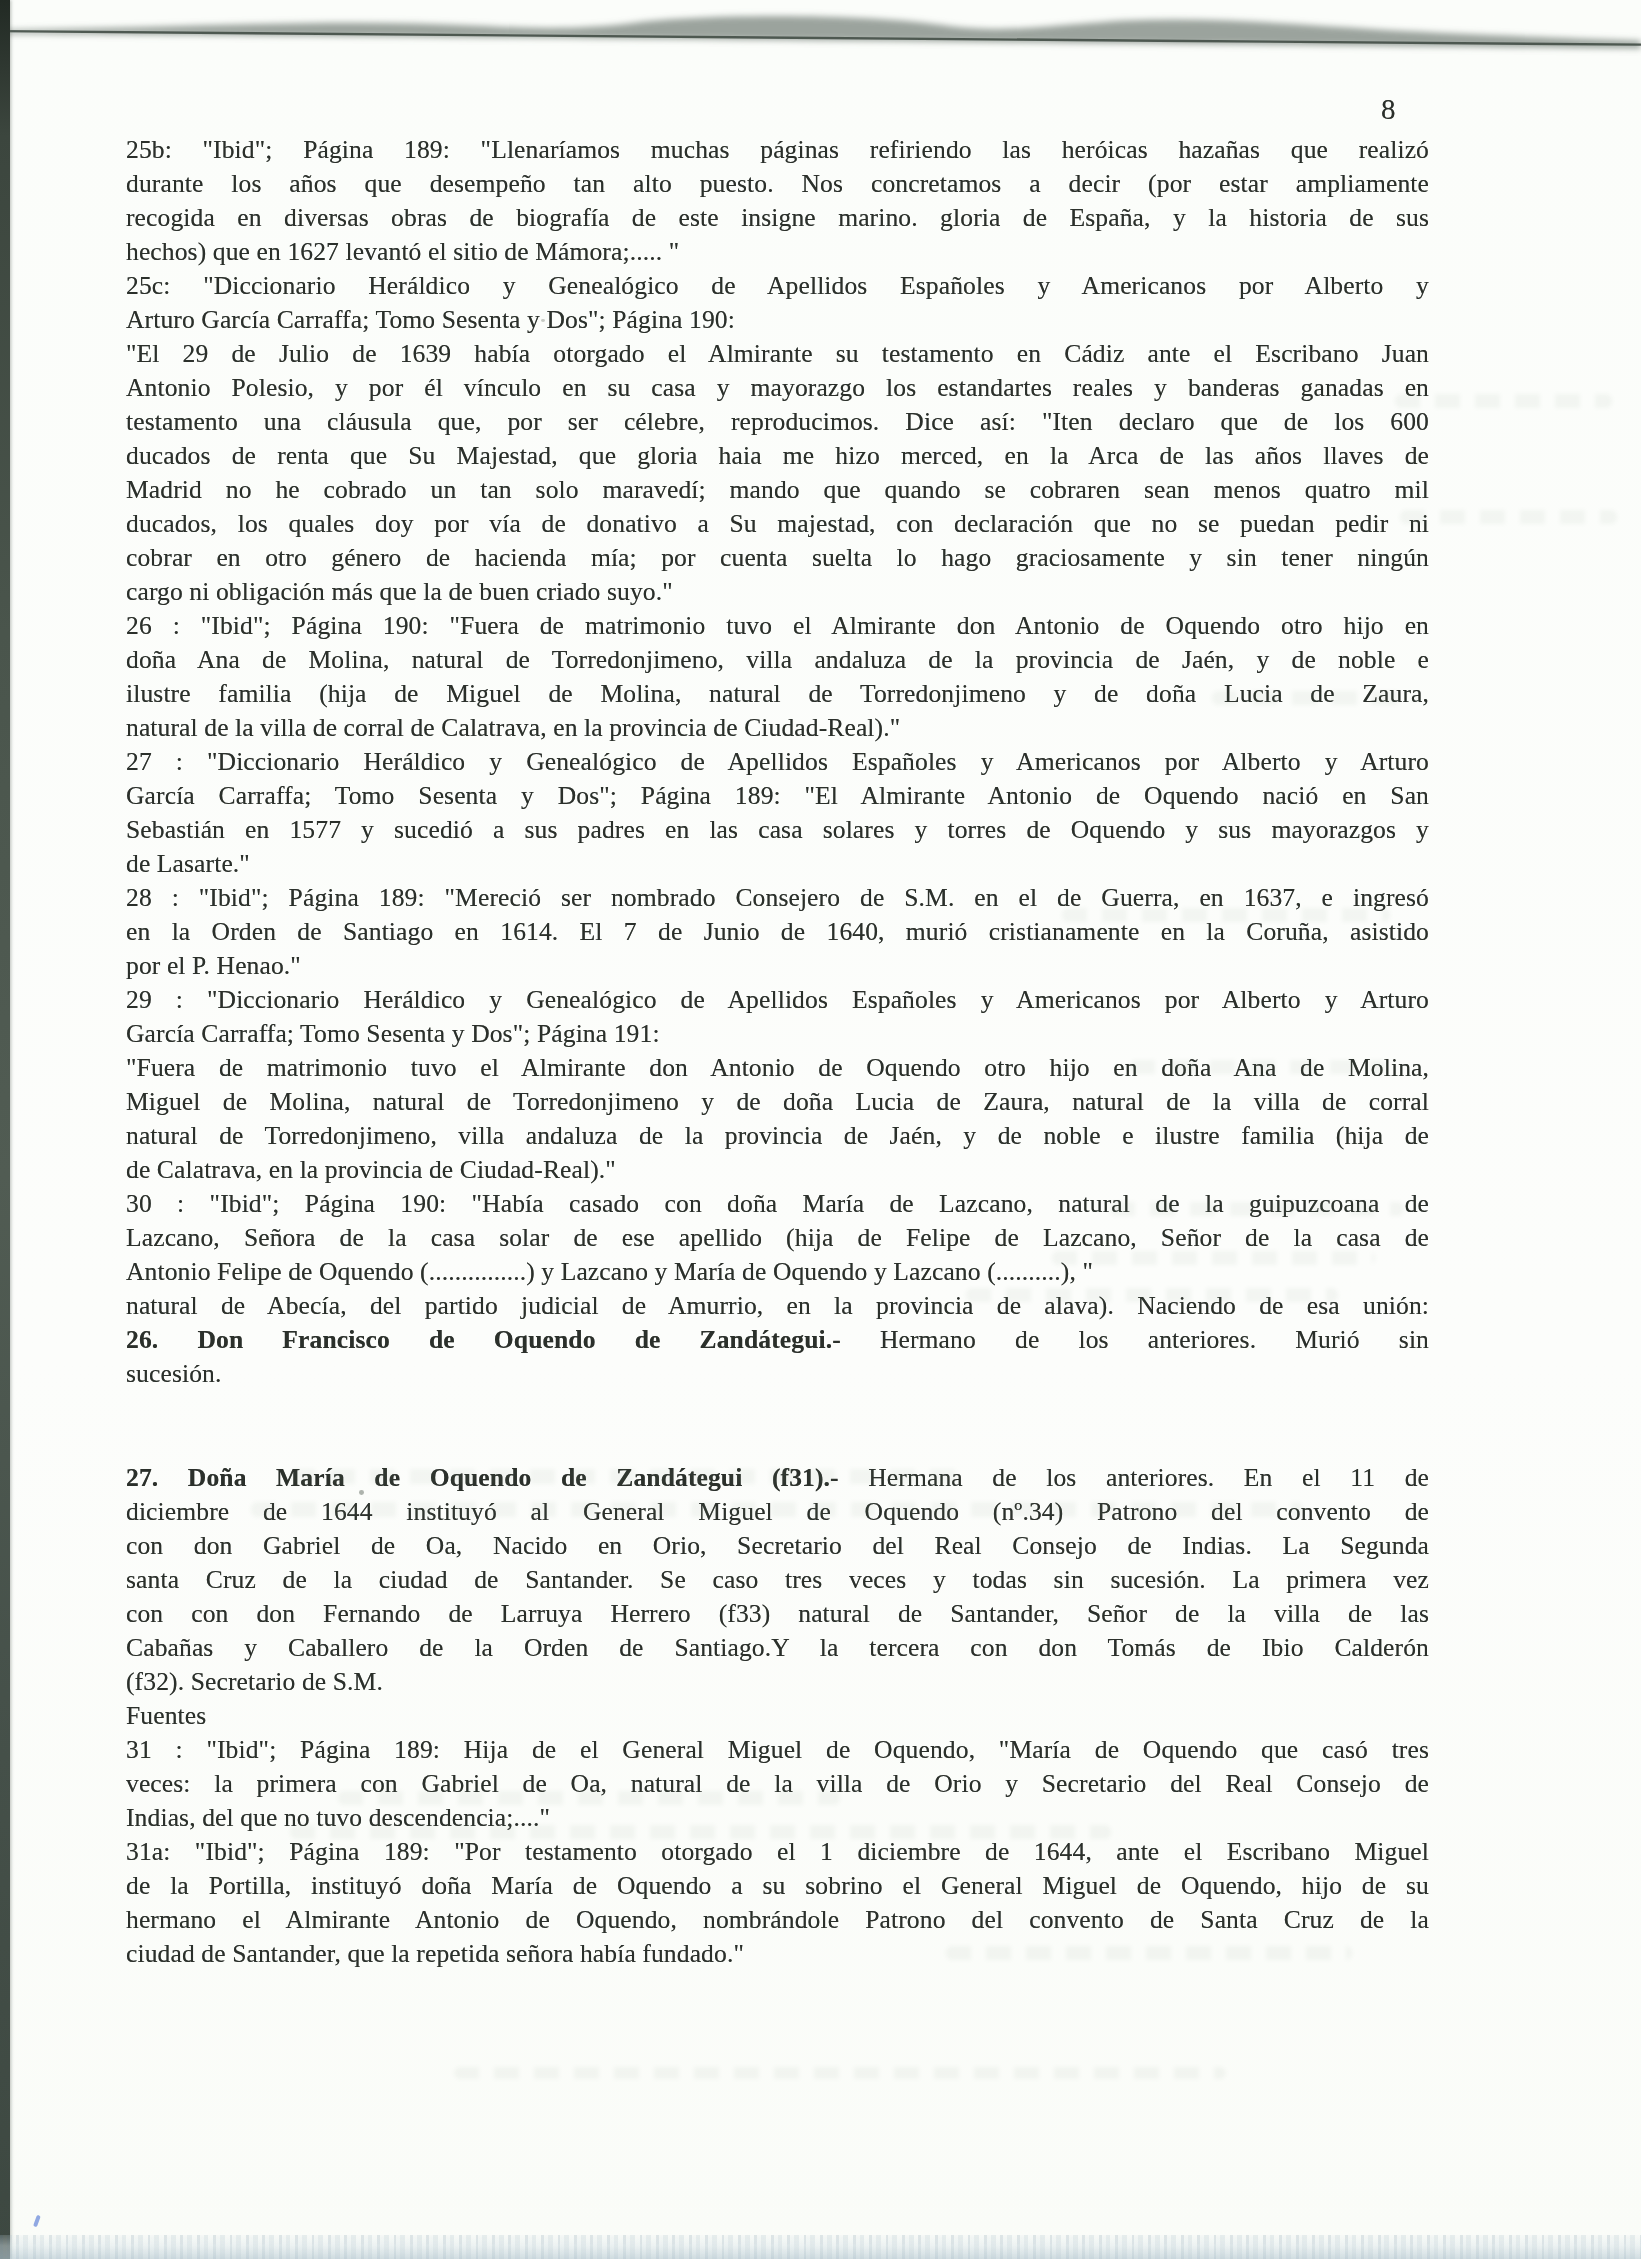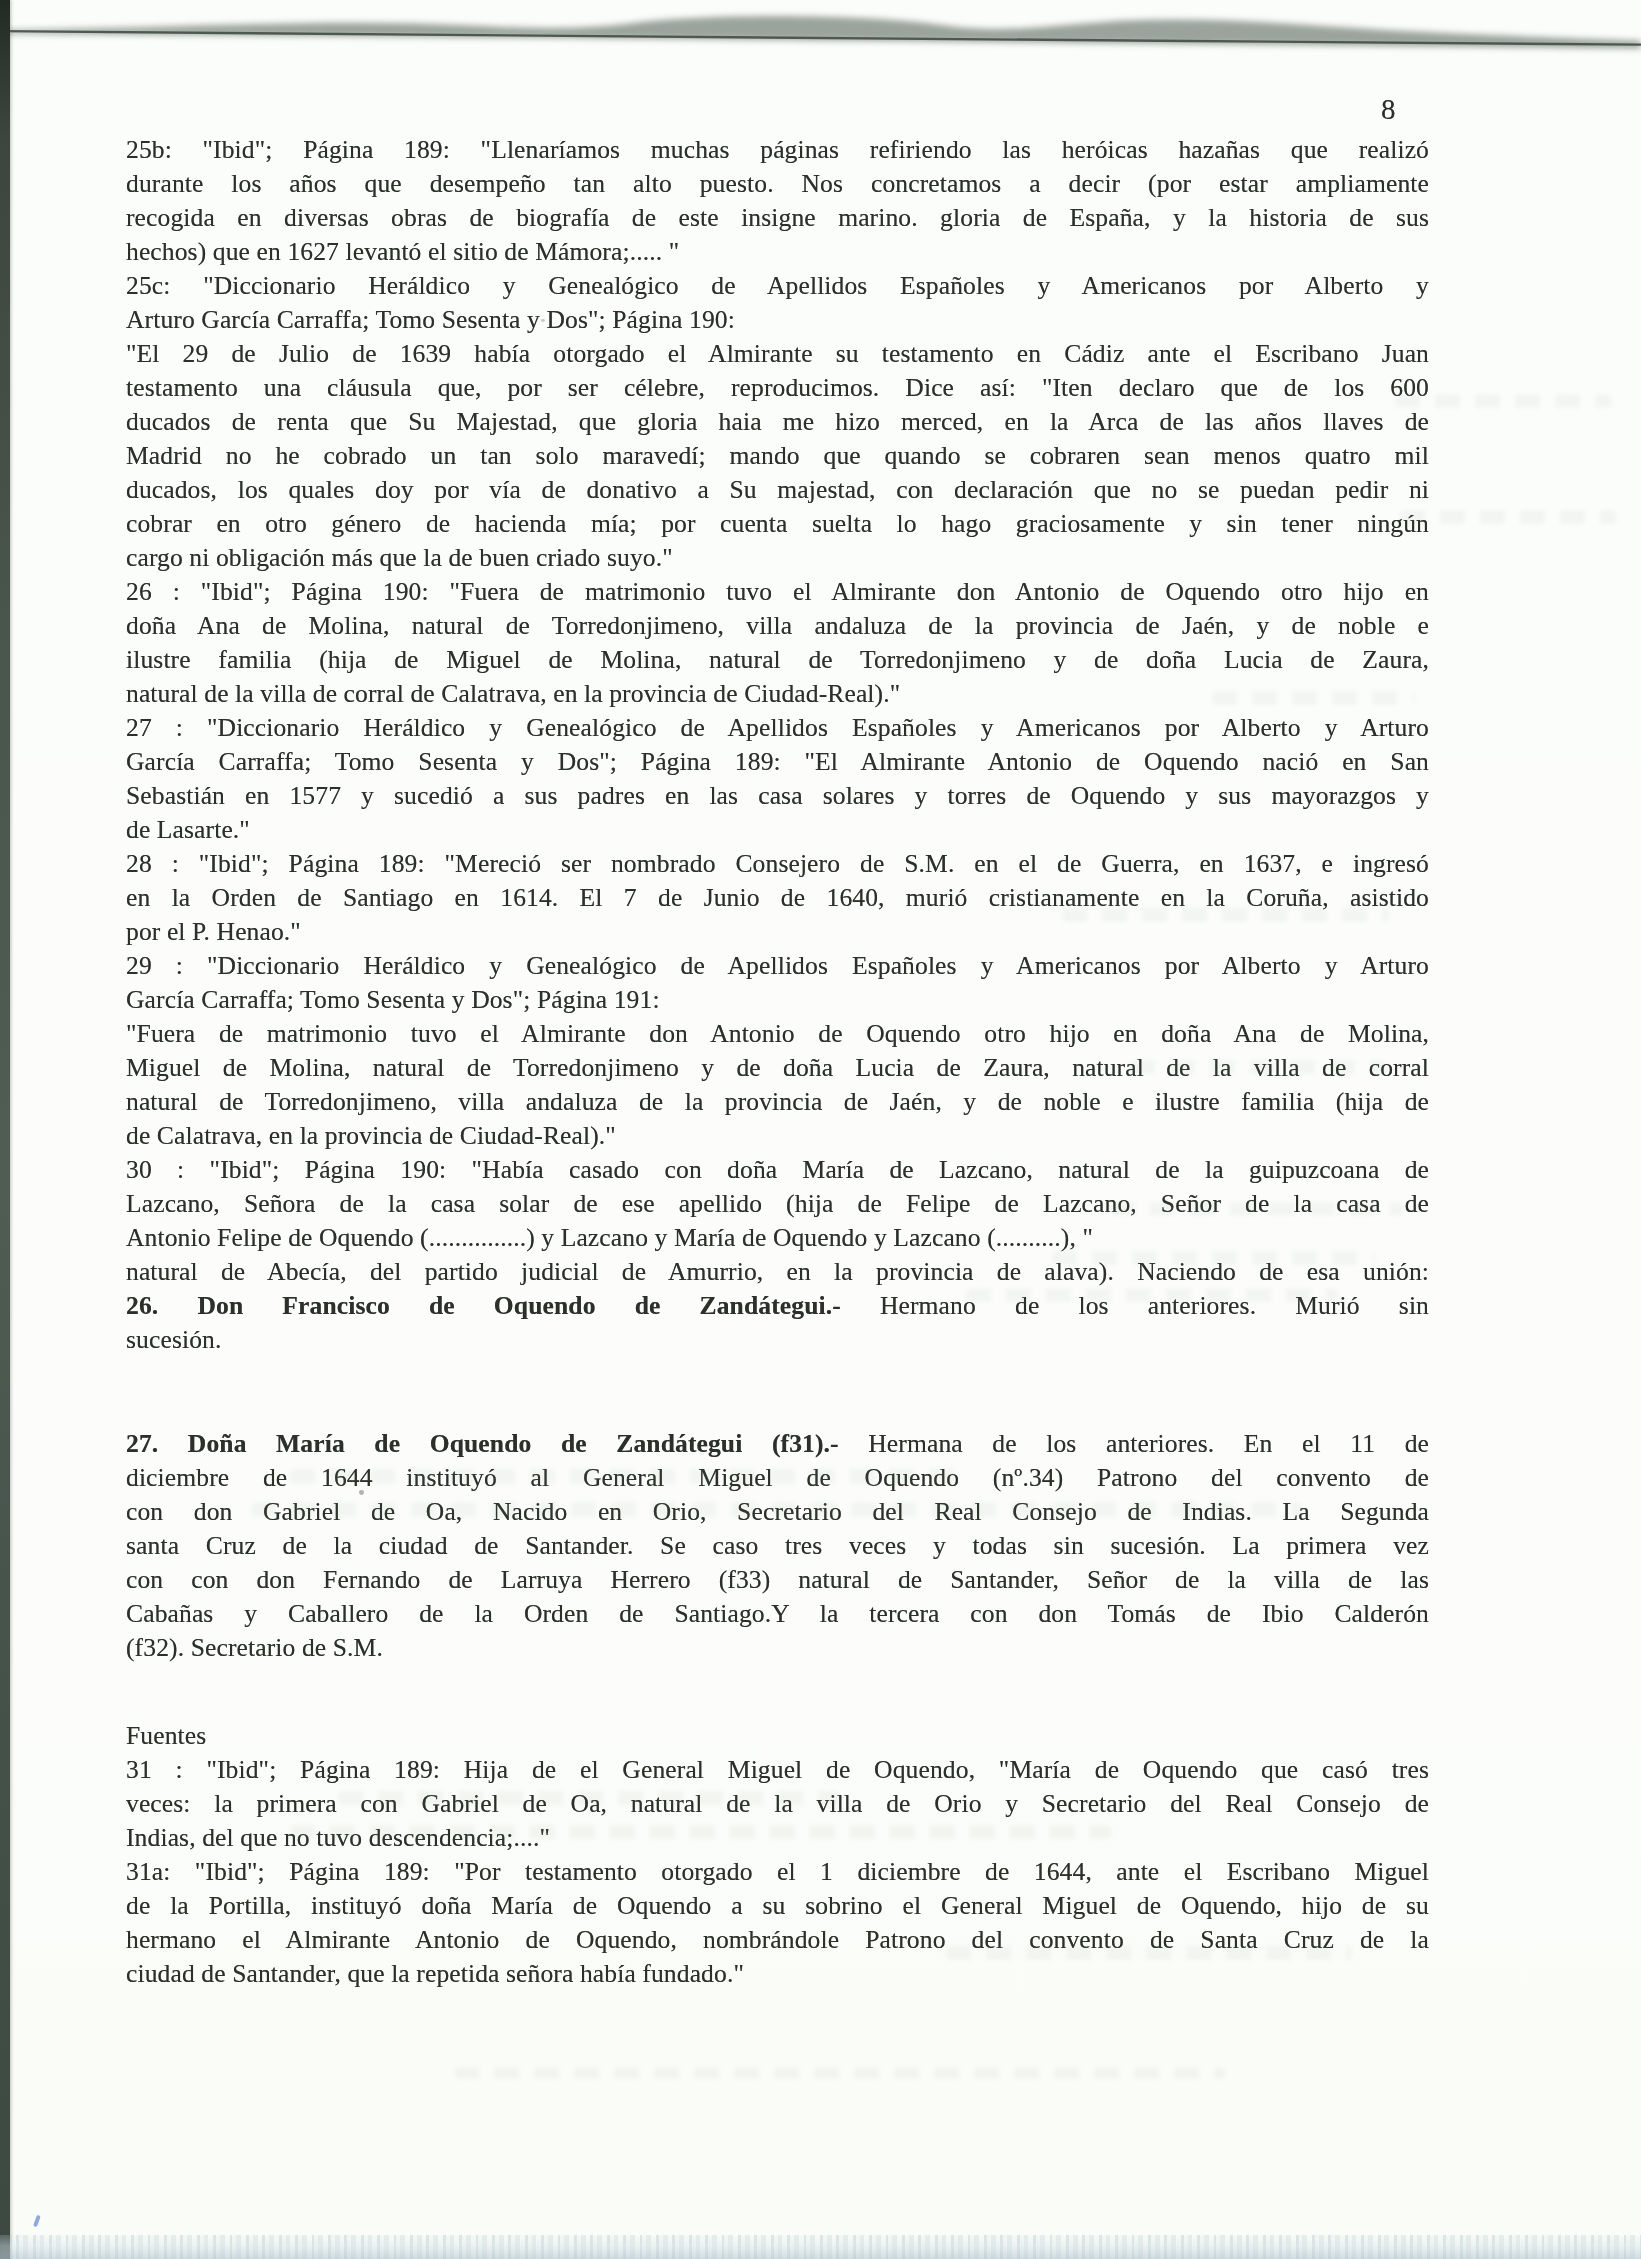--- a/index.html
+++ b/index.html
@@ -74,20 +74,21 @@
 
   <div class="doc">
       <div class="block" style="margin-top: 0px;">
         <div class="line just"><span>25b: "Ibid"; Página 189: "Llenaríamos muchas páginas refiriendo las heróicas hazañas que realizó</span></div>
         <div class="line just"><span>durante los años que desempeño tan alto puesto. Nos concretamos a decir (por estar ampliamente</span></div>
         <div class="line just"><span>recogida en diversas obras de biografía de este insigne marino. gloria de España, y la historia de sus</span></div>
         <div class="line"><span>hechos) que en 1627 levantó el sitio de Mámora;..... "</span></div>
         <div class="line just"><span>25c: "Diccionario Heráldico y Genealógico de Apellidos Españoles y Americanos por Alberto y</span></div>
         <div class="line"><span>Arturo García Carraffa; Tomo Sesenta y Dos"; Página 190:</span></div>
         <div class="line just"><span>"El 29 de Julio de 1639 había otorgado el Almirante su testamento en Cádiz ante el Escribano Juan</span></div>
+        <div class="line just"><span>Antonio Polesio, y por él vínculo en su casa y mayorazgo los estandartes reales y banderas ganadas en</span></div>
         <div class="line just"><span>testamento una cláusula que, por ser célebre, reproducimos. Dice así: "Iten declaro que de los 600</span></div>
         <div class="line just"><span>ducados de renta que Su Majestad, que gloria haia me hizo merced, en la Arca de las años llaves de</span></div>
         <div class="line just"><span>Madrid no he cobrado un tan solo maravedí; mando que quando se cobraren sean menos quatro mil</span></div>
         <div class="line just"><span>ducados, los quales doy por vía de donativo a Su majestad, con declaración que no se puedan pedir ni</span></div>
         <div class="line just"><span>cobrar en otro género de hacienda mía; por cuenta suelta lo hago graciosamente y sin tener ningún</span></div>
         <div class="line"><span>cargo ni obligación más que la de buen criado suyo."</span></div>
         <div class="line just"><span>26 : "Ibid"; Página 190: "Fuera de matrimonio tuvo el Almirante don Antonio de Oquendo otro hijo en</span></div>
         <div class="line just"><span>doña Ana de Molina, natural de Torredonjimeno, villa andaluza de la provincia de Jaén, y de noble e</span></div>
         <div class="line just"><span>ilustre familia (hija de Miguel de Molina, natural de Torredonjimeno y de doña Lucia de Zaura,</span></div>
         <div class="line"><span>natural de la villa de corral de Calatrava, en la provincia de Ciudad-Real)."</span></div>
@@ -115,21 +116,21 @@
       </div>
       <div class="block" style="margin-top: 70px;">
         <div class="line just"><span class="b">27. Doña María de Oquendo de Zandátegui (f31).-</span><span> Hermana de los anteriores. En el 11 de</span></div>
         <div class="line just"><span>diciembre de 1644 instituyó al General Miguel de Oquendo (nº.34) Patrono del convento de</span></div>
         <div class="line just"><span>con don Gabriel de Oa, Nacido en Orio, Secretario del Real Consejo de Indias. La Segunda</span></div>
         <div class="line just"><span>santa Cruz de la ciudad de Santander. Se caso tres veces y todas sin sucesión. La primera vez</span></div>
         <div class="line just"><span>con con don Fernando de Larruya Herrero (f33) natural de Santander, Señor de la villa de las</span></div>
         <div class="line just"><span>Cabañas y Caballero de la Orden de Santiago.Y la tercera con don Tomás de Ibio Calderón</span></div>
         <div class="line"><span>(f32). Secretario de S.M.</span></div>
       </div>
-      <div class="block" style="margin-top: 54px;">
+      <div class="block" style="">
         <div class="line"><span>Fuentes</span></div>
         <div class="line just"><span>31 : "Ibid"; Página 189: Hija de el General Miguel de Oquendo, "María de Oquendo que casó tres</span></div>
         <div class="line just"><span>veces: la primera con Gabriel de Oa, natural de la villa de Orio y Secretario del Real Consejo de</span></div>
         <div class="line"><span>Indias, del que no tuvo descendencia;...."</span></div>
         <div class="line just"><span>31a: "Ibid"; Página 189: "Por testamento otorgado el 1 diciembre de 1644, ante el Escribano Miguel</span></div>
         <div class="line just"><span>de la Portilla, instituyó doña María de Oquendo a su sobrino el General Miguel de Oquendo, hijo de su</span></div>
         <div class="line just"><span>hermano el Almirante Antonio de Oquendo, nombrándole Patrono del convento de Santa Cruz de la</span></div>
         <div class="line"><span>ciudad de Santander, que la repetida señora había fundado."</span></div>
       </div>
     </div>

